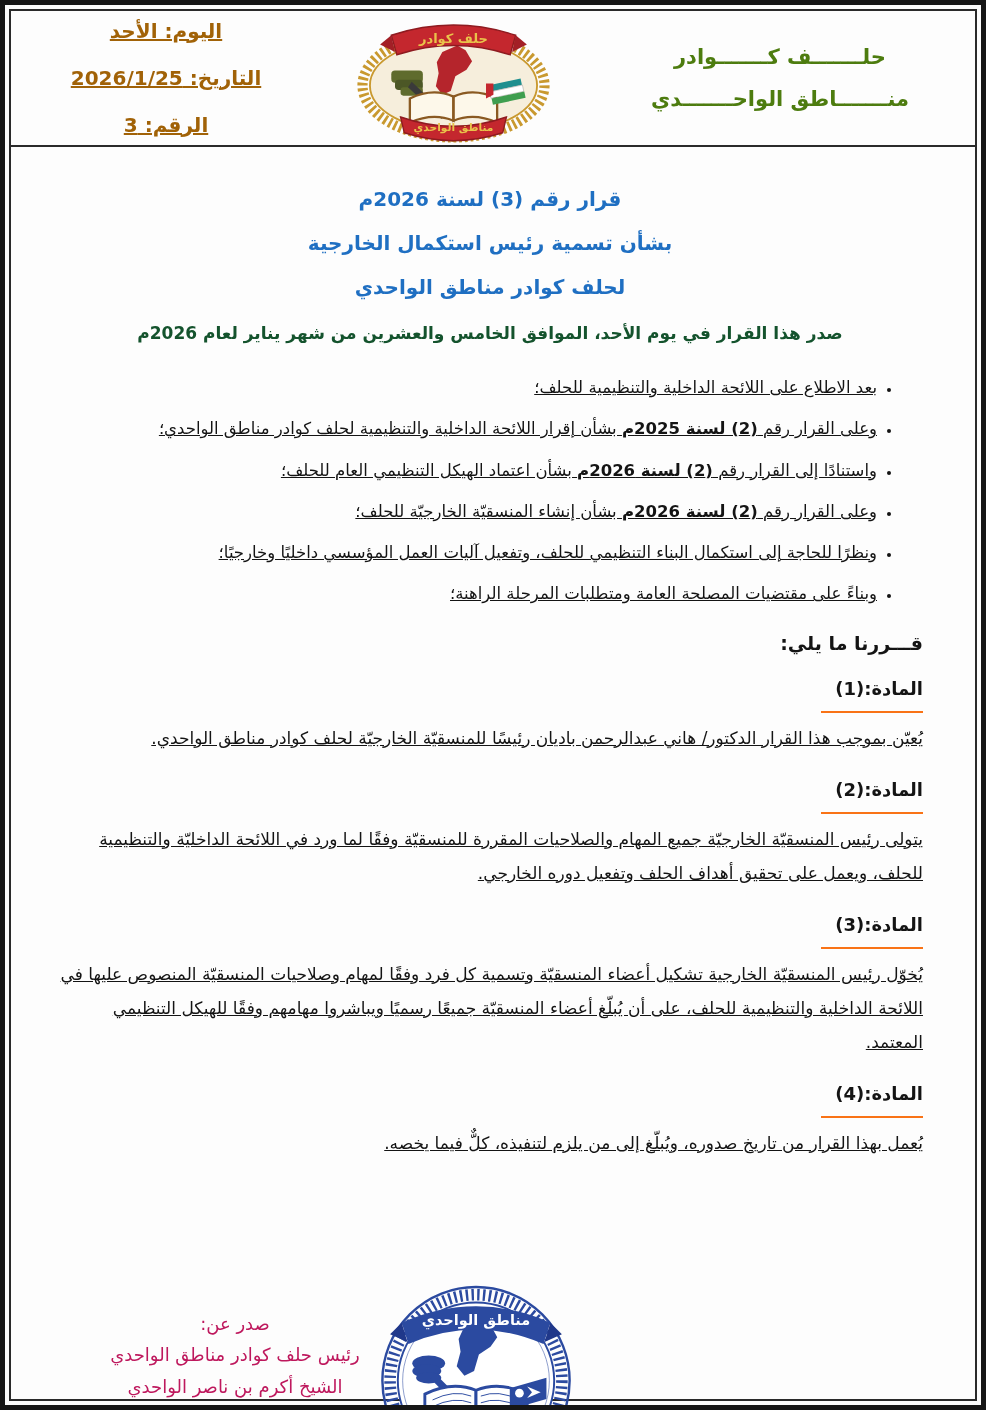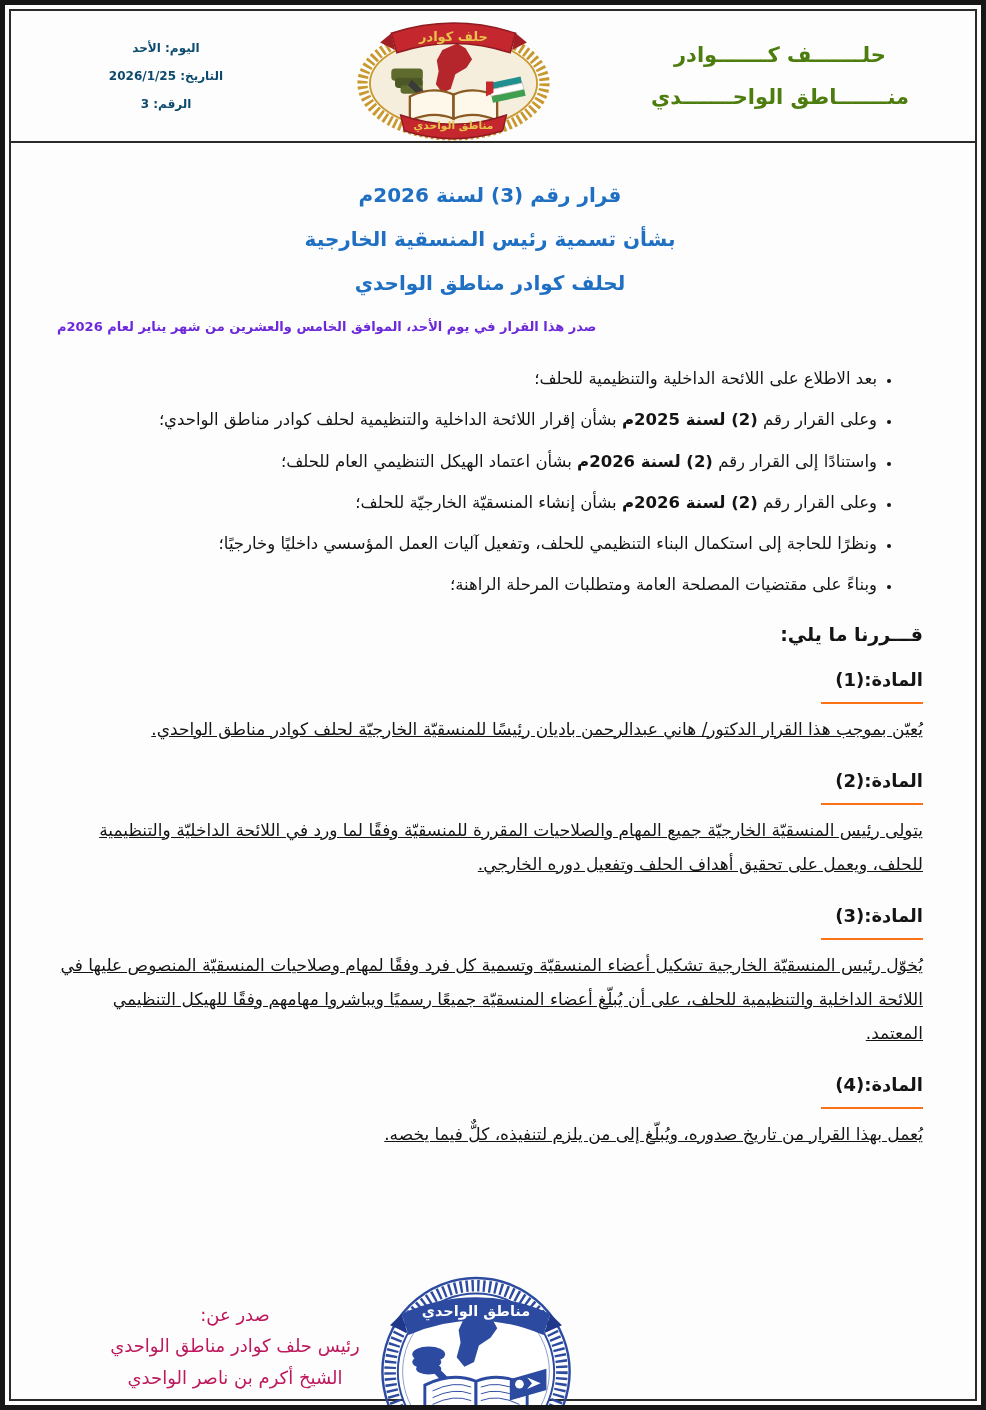--- a/index.html
+++ b/index.html
@@ -13,31 +13,31 @@
     display:flex;flex-direction:column;background:#fdfdfd;
   }
   
   .header{
     display:flex;align-items:center;justify-content:space-between;
     border-bottom:2px solid #2a2a2a;height:136px;padding:0 30px;box-sizing:border-box;
   }
   .org-name{width:330px;text-align:center;font-weight:bold;color:#4d7c0f;
     font-size:21px;line-height:2.0;}
   .header-logo{width:215px;height:130px;flex:0 0 auto;}
-  .meta{width:250px;text-align:center;font-weight:bold;color:#0c4a6e;
-    font-size:12px;line-height:2.35;}
+  .meta{width:250px;text-align:center;font-weight:bold;color:#a16207;
+    font-size:20px;line-height:2.35;text-decoration:underline;}
   .separator{height:4px;background:#a8b4dc;margin-top:12px;}
   
   .content{flex:1;padding:14px 52px 0 46px;box-sizing:border-box;color:#141414;}
   .title-block{text-align:center;color:#1f6fc2;font-weight:bold;font-size:20px;
     line-height:2.2;margin-top:4px;}
-  .issued-line{text-align:left;font-weight:bold;font-size:13px;color:#6d28d9;
+  .issued-line{text-align:center;font-weight:bold;font-size:17px;color:#14532d;
     margin-top:14px;}
   ul.preamble{list-style:disc;margin:34px 46px 0 0;padding:0;font-size:16.5px;}
-  ul.preamble li{margin-bottom:19px;line-height:1.35;}
+  ul.preamble li{margin-bottom:19px;line-height:1.35;text-decoration:underline;}
   ul.preamble li::marker{font-size:12px;}
   .seg-b{font-weight:bold;}
   .decision-heading{font-weight:bold;font-size:19px;margin-top:26px;}
   .article{margin-top:24px;}
   .article-heading{display:inline-block;font-weight:bold;font-size:18px;
     border-bottom:2px solid #f97316;padding-inline-end:14px;padding-bottom:12px;}
   .article-body{font-size:17px;line-height:2.0;margin-top:8px;text-align:right;text-decoration:underline;}
   
   .sign-area{position:relative;height:310px;margin-top:118px;}
   .sign-text{position:absolute;right:auto;left:48px;top:30px;width:260px;
@@ -103,21 +103,21 @@
         <div>الرقم: 3</div>
       </div>
     </div>
 
     <div class="separator"></div>
 
     <div class="content">
 
       <div class="title-block">
         <div>قرار رقم (3) لسنة 2026م</div>
-        <div>بشأن تسمية رئيس المنسقية الخارجية</div>
+        <div>بشأن تسمية رئيس استكمال الخارجية</div>
         <div>لحلف كوادر مناطق الواحدي</div>
       </div>
 
       <div class="issued-line">صدر هذا القرار في يوم الأحد، الموافق الخامس والعشرين من شهر يناير لعام 2026م</div>
 
       <ul class="preamble">
         <li>
           <span>بعد الاطلاع على اللائحة الداخلية والتنظيمية للحلف؛</span>
         </li>
         <li>

